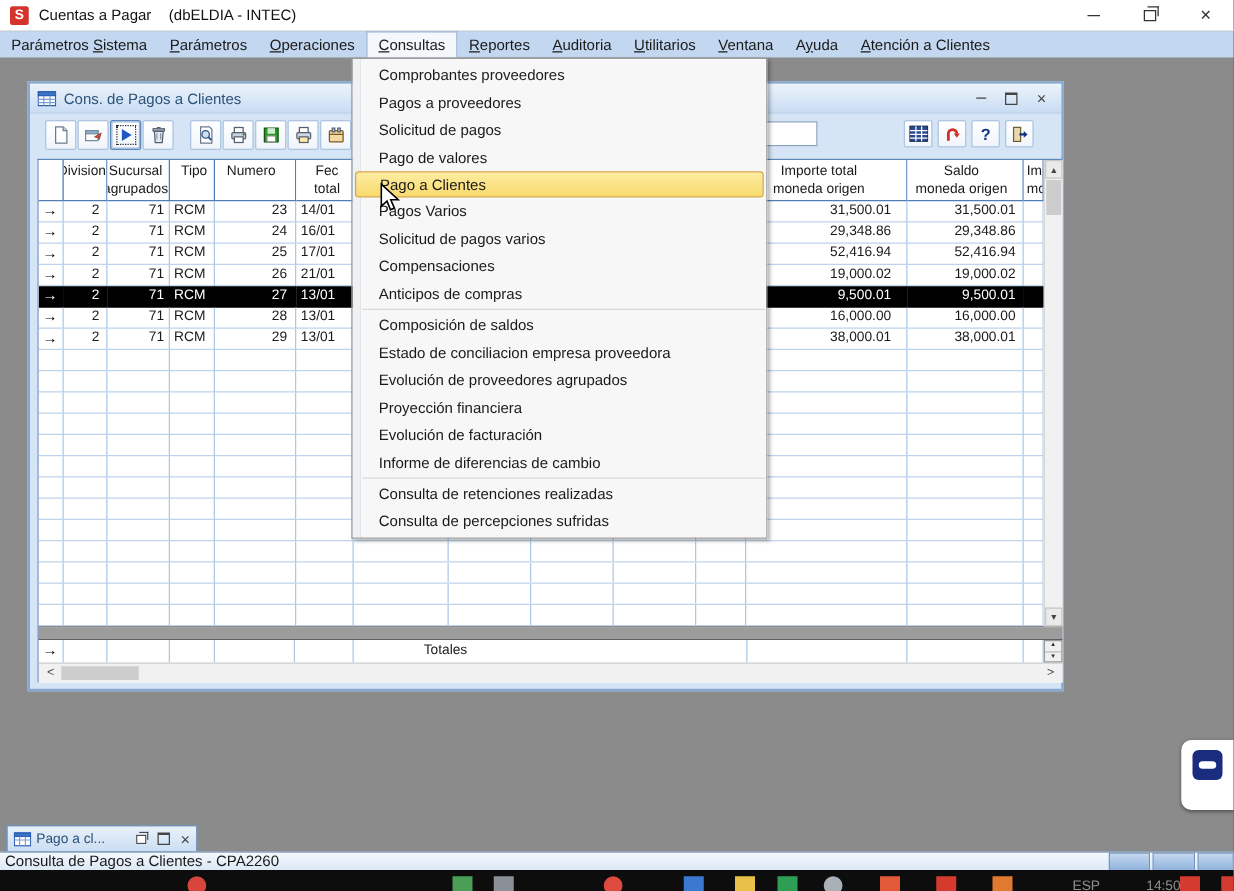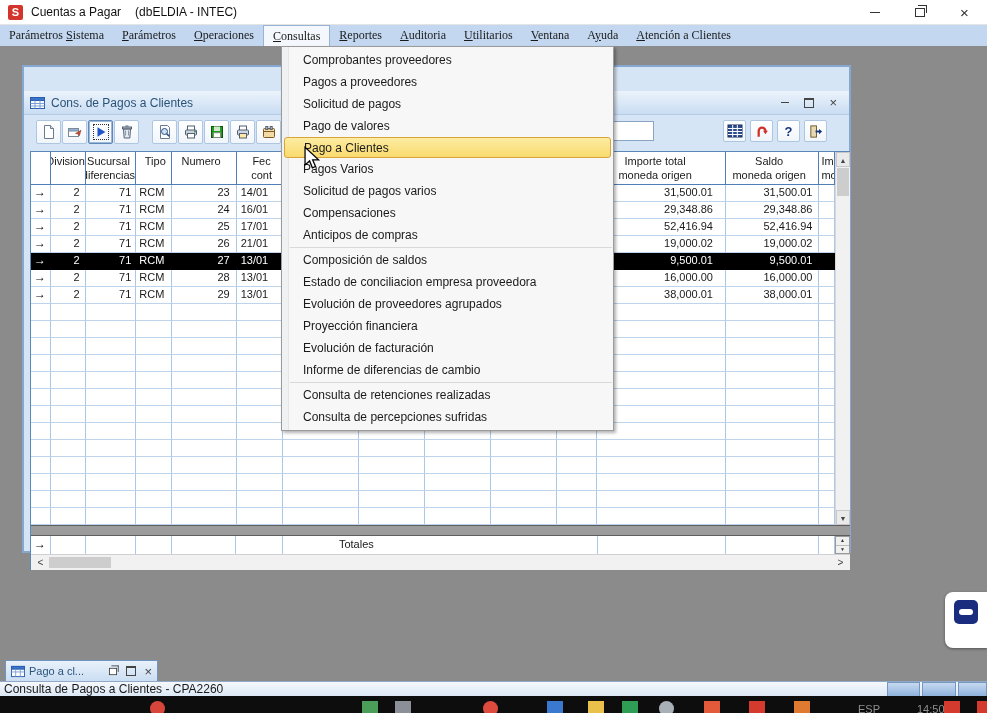--- a/index.html
+++ b/index.html
@@ -14,28 +14,28 @@
   .tb-sub{margin-left:14px;font-size:12px;color:#111;}
   .win-btns{margin-left:auto;display:flex;height:25px;}
   .win-btn{width:45px;height:25px;display:flex;align-items:center;justify-content:center;color:#333;}
   .ic-minbar{display:inline-block;width:10px;border-bottom:1px solid #333;}
   .ic-restore{position:relative;display:inline-block;width:8px;height:7px;border:1px solid #333;background:#fff;}
   .ic-restore::before{content:"";position:absolute;left:2px;top:-4px;width:8px;height:7px;border:1px solid #333;border-bottom:none;border-left:none;}
   .x-glyph{font-size:15px;line-height:15px;color:#333;}
   
   .menubar{position:absolute;left:0;top:25px;width:987px;height:21px;background:#c3d8f0;
            display:flex;align-items:stretch;font-size:12px;color:#1a1a1a;}
-  .mb-item{padding:0 9px;display:flex;align-items:center;white-space:nowrap;font-family:Liberation Serif, serif;}
+  .mb-item{padding:0 9px;display:flex;align-items:center;white-space:nowrap;}
   .mb-item.open{background:#f4f8fd;border:1px solid #98b3d4;border-bottom:none;box-sizing:border-box;}
   .mn{text-decoration:underline;}
   
   .child{position:absolute;left:22px;top:65px;width:829px;height:488px;background:#d6e5f5;
          border:2px solid #86a7cf;box-sizing:border-box;z-index:10;}
   .cw-titlebar{height:24px;background:linear-gradient(#ecf3fb,#c9ddf3);display:flex;align-items:center;
-               padding:0 6px;border-bottom:1px solid #b6cbe4;box-sizing:border-box;margin-top:24px;}
+               padding:0 6px;border-bottom:1px solid #b6cbe4;box-sizing:border-box;}
   .cw-title{margin-left:6px;font-size:12px;color:#2b5379;}
   .cw-btns{margin-left:auto;display:flex;gap:15px;align-items:center;padding-right:6px;}
   .cwb{display:flex;align-items:center;justify-content:center;color:#444;font-size:13px;line-height:13px;}
   .ic-min-s{display:inline-block;width:8px;border-bottom:1px solid #444;}
   .ic-max-s{display:inline-block;width:8px;height:7px;border:1px solid #444;border-top-width:2px;}
   
   .cw-toolbar{position:relative;height:34px;background:#d6e5f5;display:flex;align-items:center;padding-left:12px;}
   .tbtn{width:25px;height:24px;background:linear-gradient(#ffffff,#f0f5fb);border:1px solid #aec6e2;
         border-radius:2px;margin-right:1px;display:flex;align-items:center;justify-content:center;box-sizing:border-box;}
   .tbtn.gapafter{margin-right:13px;}
@@ -299,33 +299,33 @@
 
     <div class="grid">
       <div class="hrow">
         <div class="hcell c-sel"></div>
         <div class="hcell c-div">
             <div>Division</div>
             <div></div>
           </div>
         <div class="hcell c-suc">
             <div>Sucursal</div>
-            <div>diferencias</div>
+            <div>agrupados</div>
           </div>
         <div class="hcell c-tipo">
             <div>Tipo</div>
             <div></div>
           </div>
         <div class="hcell c-num">
             <div>Numero</div>
             <div></div>
           </div>
         <div class="hcell c-fec">
             <div>Fec</div>
-            <div>cont</div>
+            <div>total</div>
           </div>
         <div class="hcell c-mid"></div>
         <div class="hcell c-imp">
             <div>Importe total</div>
             <div>moneda origen</div>
           </div>
         <div class="hcell c-sal">
             <div>Saldo</div>
             <div>moneda origen</div>
           </div>

